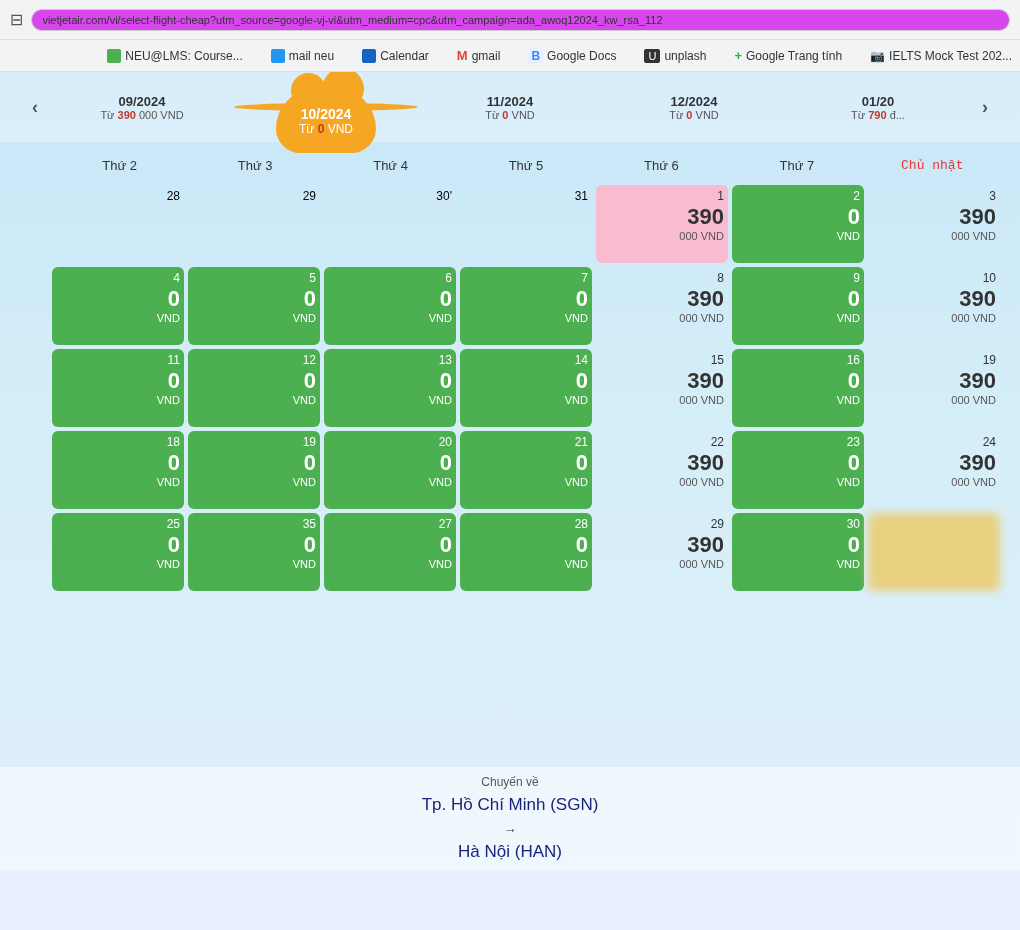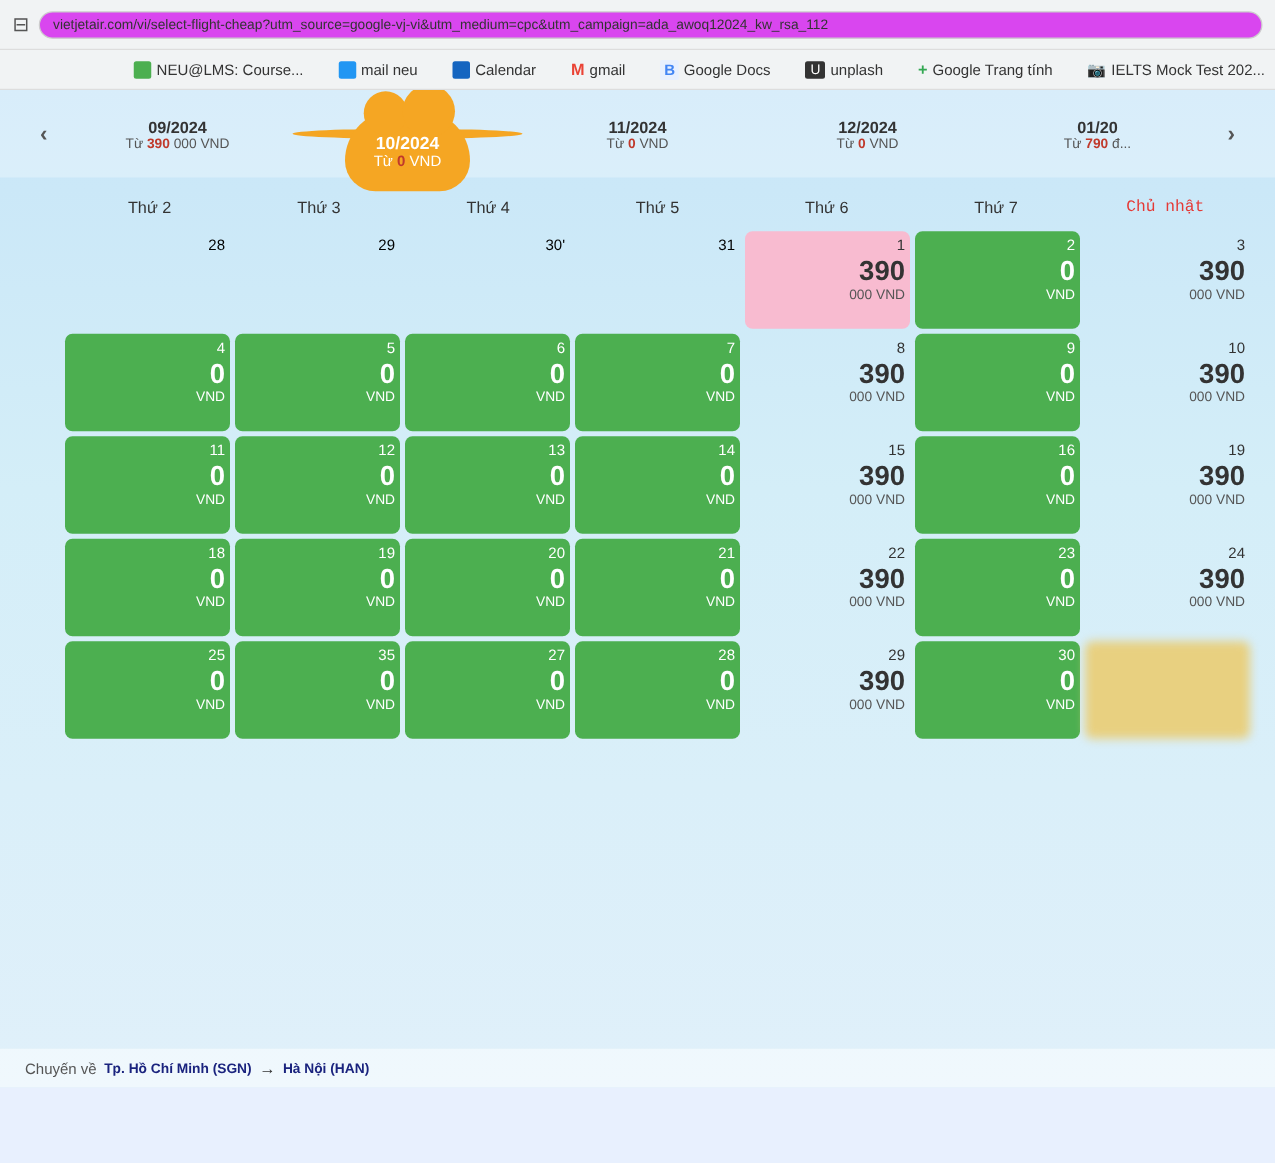--- a/index.html
+++ b/index.html
@@ -246,23 +246,24 @@
       bottom: 0;
       left: 0;
       right: 0;
       padding: 8px 20px;
       background: rgba(255,255,255,0.5);
       font-size: 13px;
       color: #333;
       display: flex;
       align-items: center;
       gap: 6px;
+      flex-direction: column;
     }
     .route-label { color: #555; font-size: 12px; }
-    .route-cities { font-weight: bold; color: #1a237e; font-size: 11px; }
+    .route-cities { font-weight: normal; color: #1a237e; font-size: 17px; }
     .route-arrow { color: #333; }
   </style>
 </head>
 <body>
 
 <div class="browser-bar">
   <span class="browser-icon">⊟</span>
   <div class="url-bar">vietjetair.com/vi/select-flight-cheap?utm_source=google-vj-vi&amp;utm_medium=cpc&amp;utm_campaign=ada_awoq12024_kw_rsa_112</div>
 </div>
 

